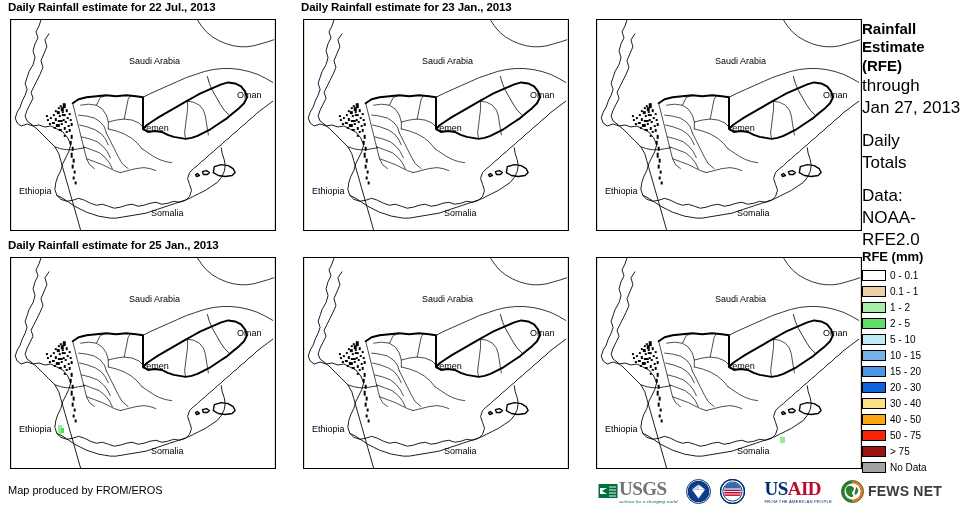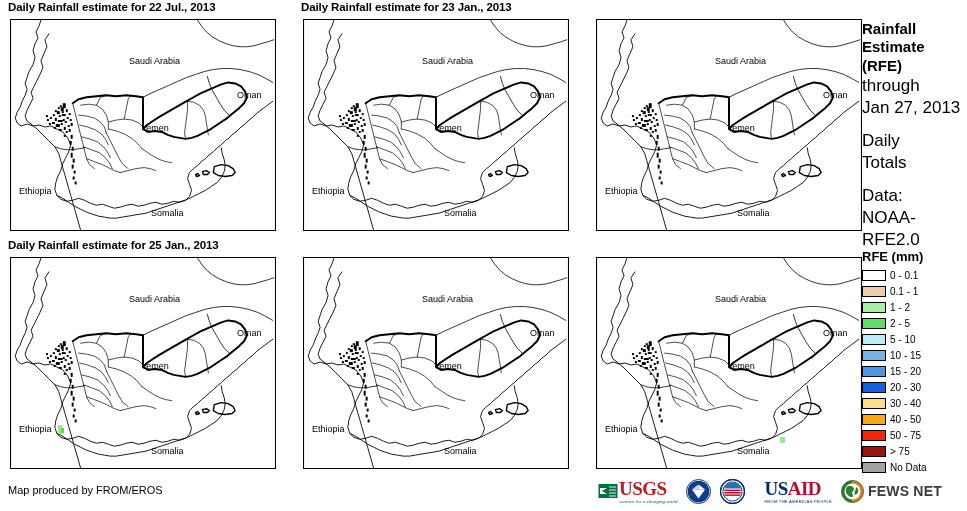--- a/index.html
+++ b/index.html
@@ -33,21 +33,21 @@
     font-weight: bold;
     letter-spacing: -0.1px;
     white-space: nowrap;
     color: #000;
   }
   .map-frame {
     position: absolute;
     left: 10px; top: 19px;
     width: 266px; height: 212px;
     border: 1px solid #000;
-    background: #f0abfc;
+    background: #a16207;
     overflow: hidden;
   }
   .map-frame svg { display: block; }
 
   .country-label {
     position: absolute;
     font-size: 9px;
     color: #000;
     white-space: nowrap;
   }
@@ -115,21 +115,21 @@
     display: flex;
     align-items: center;
   }
   .logo { display: flex; align-items: center; margin-right: 9px; }
   .logo:last-child { margin-right: 0; align-items: center; }
 
   .usgs-word {
     font-family: "Liberation Serif", serif;
     font-weight: bold;
     font-size: 19px;
-    color: #b91c1c;
+    color: #737373;
     letter-spacing: -0.5px;
     line-height: 1;
   }
   .usgs-tag {
     font-size: 4.4px;
     color: #00703C;
     font-style: italic;
     letter-spacing: 0.1px;
     margin-top: 1px;
     white-space: nowrap;

